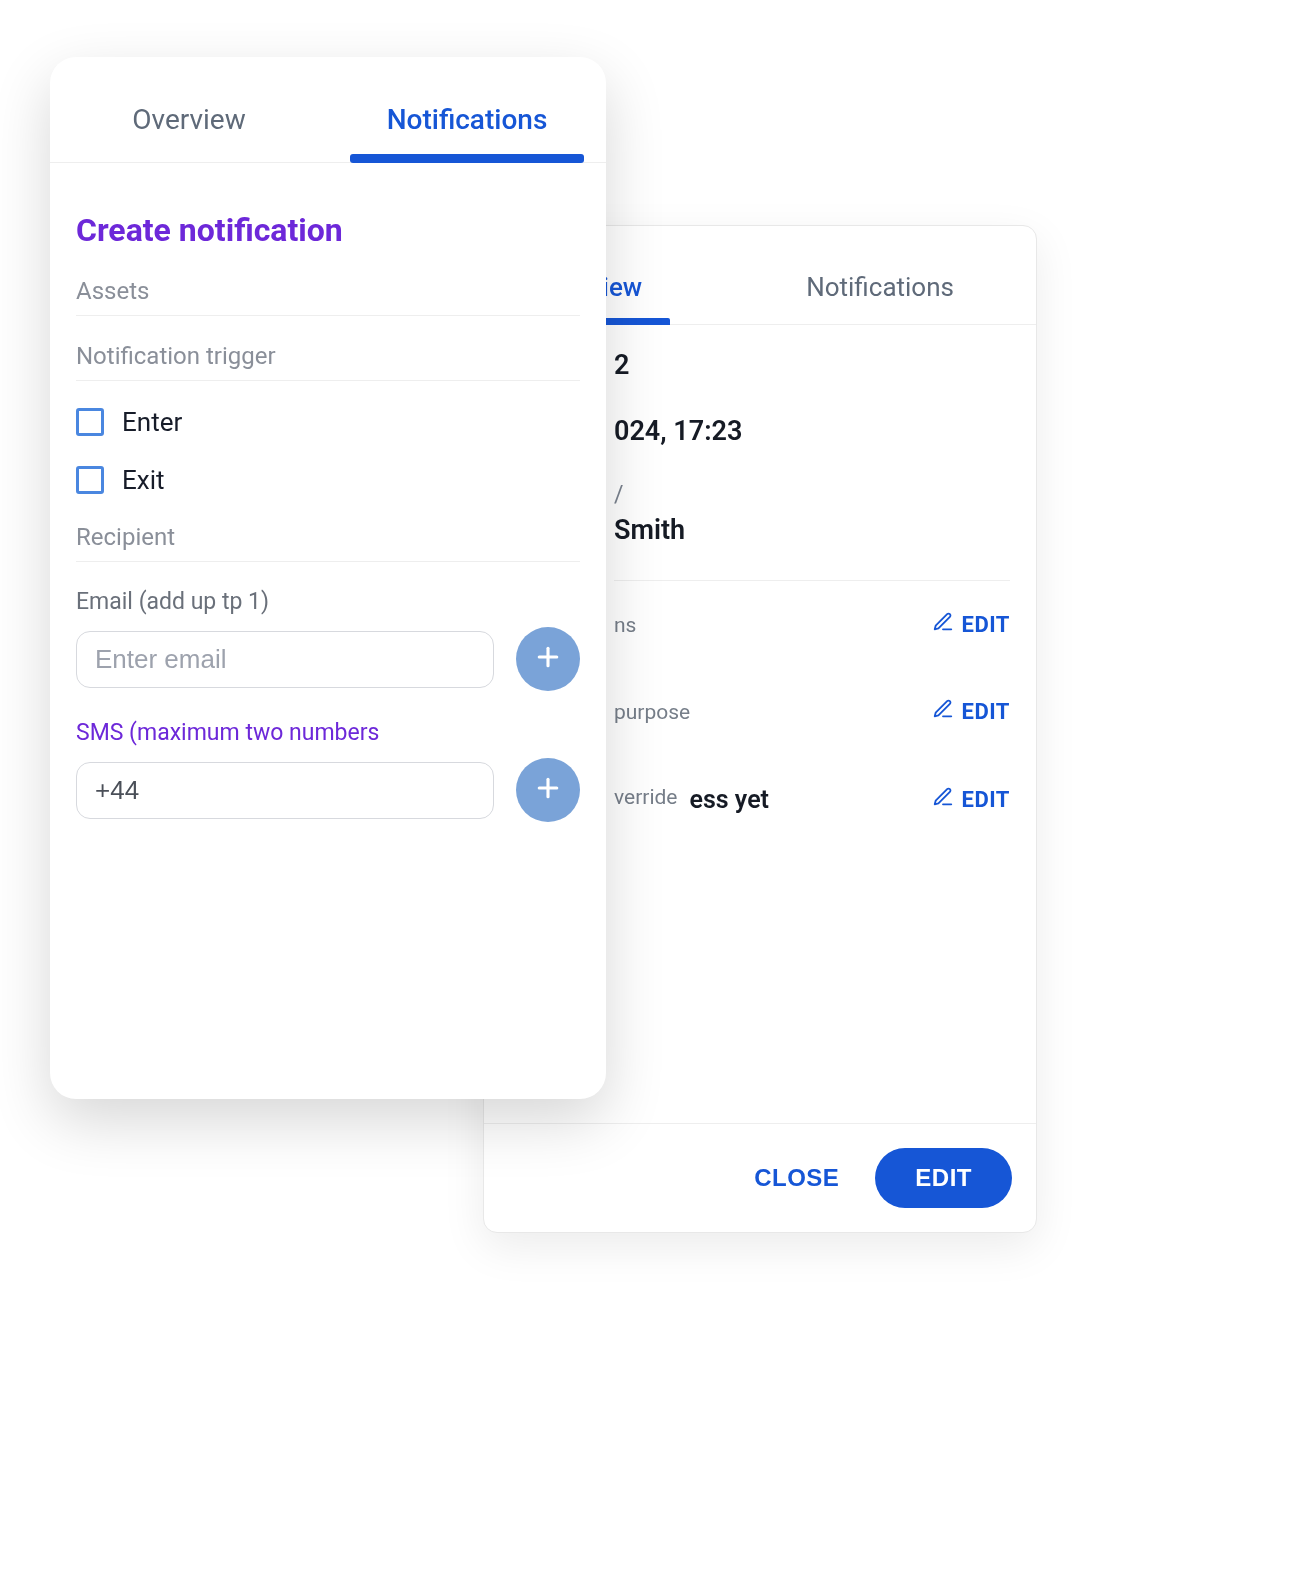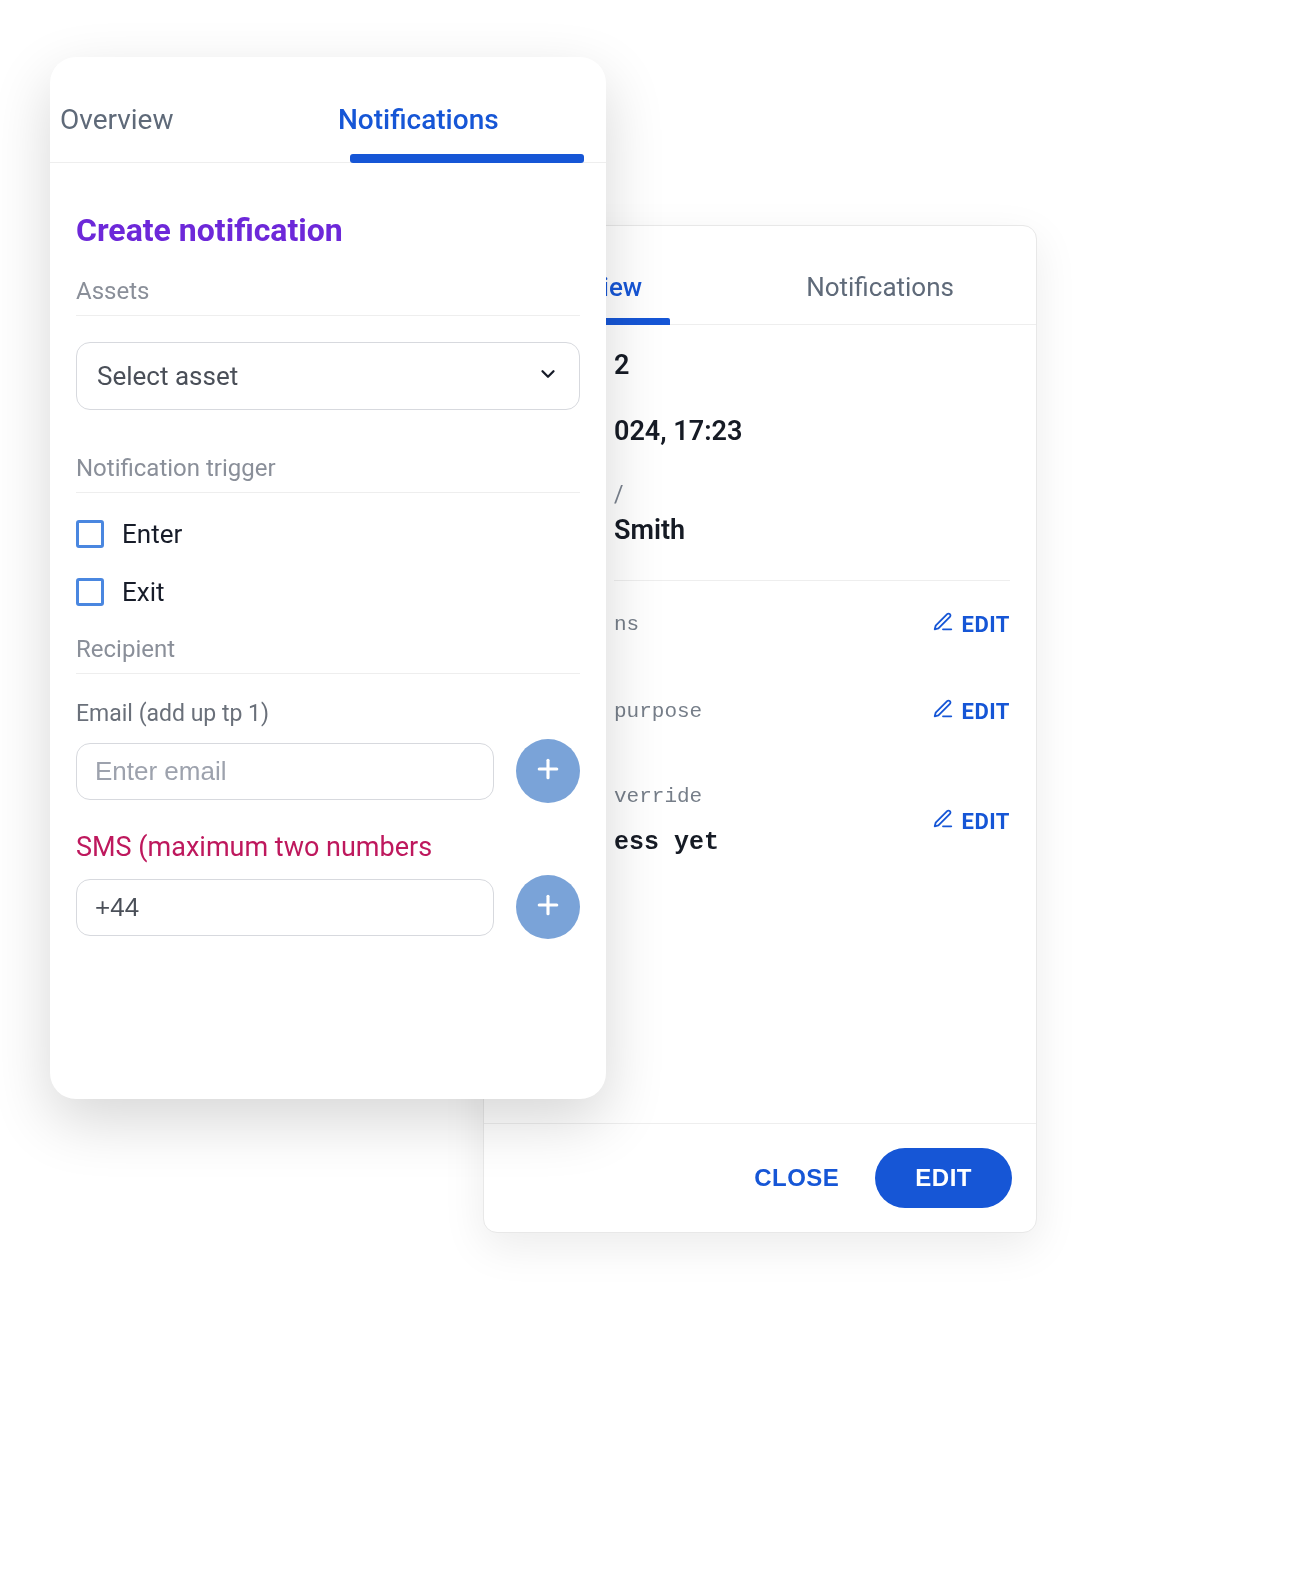--- a/index.html
+++ b/index.html
@@ -56,21 +56,21 @@
   }
   .back-body { padding: 24px 26px 0 130px; }
   .back-row { margin-bottom: 34px; }
   .back-row-label { font-size: 23px; color: #7a828e; margin-bottom: 6px; }
   .back-row-value { font-size: 27px; color: #161b25; font-weight: 600; }
   .back-section-sep { height:1px; background:#eeeeee; margin: 10px 0 30px; }
   .back-item-row {
     display:flex; align-items:center; justify-content:flex-end;
     gap: 10px; margin-bottom: 60px;
   }
-  .back-item-text { flex: 1 1 auto; display:flex; flex-direction:column; gap:20px;font-family:Liberation Mono, monospace;}
+  .back-item-text { flex: 1 1 auto; display:flex; flex-direction:row; gap:12px;}
   .back-item-title { font-size: 21px; color: #767e89; }
   .back-item-sub { font-size: 25px; color: #161b25; font-weight:600;}
   .edit-link { display:flex; align-items:center; gap:8px; color:#1656d6; font-weight:700; font-size:22px; letter-spacing: .5px; cursor:pointer; }
   .edit-link svg { width:22px; height:22px; stroke:#1656d6; }
   .footer {
     position:absolute; left:0; right:0; bottom:0; padding: 24px 24px;
     display:flex; justify-content:flex-end; gap:36px;
     border-top:1px solid #eee;
   }
   .btn-close { color:#1656d6; font-weight:700; font-size:24px; letter-spacing:.5px; background:none; border:none; cursor:pointer;}
@@ -87,21 +87,21 @@
     border-radius: 26px;
     box-shadow: 0 22px 60px rgba(0,0,0,0.16);
     overflow: hidden;
   }
   .front-tabs {
     display:flex;
     border-bottom: 1px solid #eeeeee;
     padding-top: 24px;
   }
   .front-tab {
-    flex:1 1 50%; text-align:left;
+    flex:1 1 50%; text-align:center;
     padding: 22px 10px 26px;
     font-size: 28px;
     color:#5f6a79;
     cursor:pointer;
     position:relative;
   }
   .front-tab.active { color:#1656d6; font-weight:500; }
   .front-tab.active::after{
     content:""; position:absolute; left:22px; right:22px; bottom:-1px; height:9px; background:#1656d6; border-radius:3px;
   }
@@ -221,28 +221,20 @@
         <span>Notifications</span>
       </div>
     </div>
 
     <div class="front-body">
       <div class="h-title">Create notification</div>
 
       <div class="section-label">Assets</div>
       <div class="section-sep"></div>
 
-      <div class="select">
-        <span>Select asset</span>
-        <span>
-          <svg class="chev" viewBox="0 0 24 24" fill="none" stroke="#171c29" stroke-width="2.5" stroke-linecap="round" stroke-linejoin="round">
-              <polyline points="6 9 12 15 18 9"></polyline>
-            </svg>
-        </span>
-      </div>
 
       <div class="section-label">Notification trigger</div>
       <div class="section-sep"></div>
 
       <div class="check-row">
         <span class="checkbox"></span>
         <span>Enter</span>
       </div>
       <div class="check-row">
         <span class="checkbox"></span>
@@ -258,21 +250,21 @@
         <div class="add-btn">
           <span>
             <svg viewBox="0 0 24 24" fill="none" stroke-width="2.5" stroke-linecap="round">
                 <line x1="12" y1="5" x2="12" y2="19"></line>
                 <line x1="5" y1="12" x2="19" y2="12"></line>
               </svg>
           </span>
         </div>
       </div>
 
-      <div class="section-label" style="color:#be185d; font-size:27px; margin-bottom:12px;">SMS (maximum two numbers</div>
+      <div class="section-label" style="color:#6d28d9; font-size:23px; margin-bottom:12px;">SMS (maximum two numbers</div>
       <div class="input-row">
         <input class="text-input" value="+44" style="">
         <div class="add-btn">
           <span>
             <svg viewBox="0 0 24 24" fill="none" stroke-width="2.5" stroke-linecap="round">
                 <line x1="12" y1="5" x2="12" y2="19"></line>
                 <line x1="5" y1="12" x2="19" y2="12"></line>
               </svg>
           </span>
         </div>

